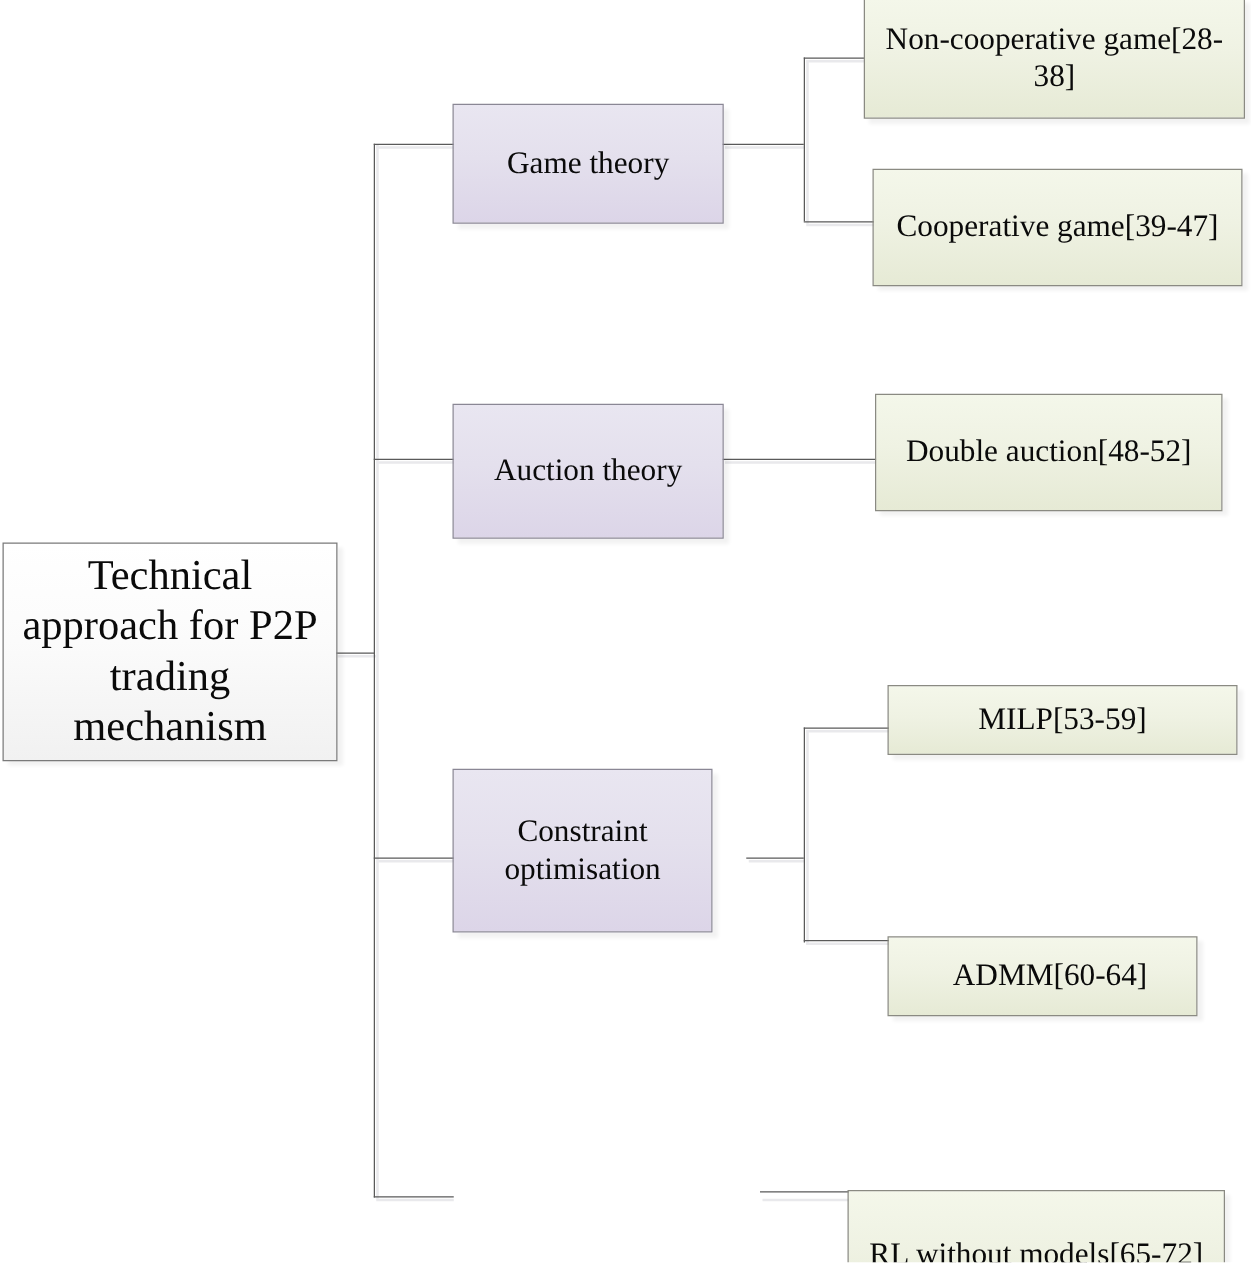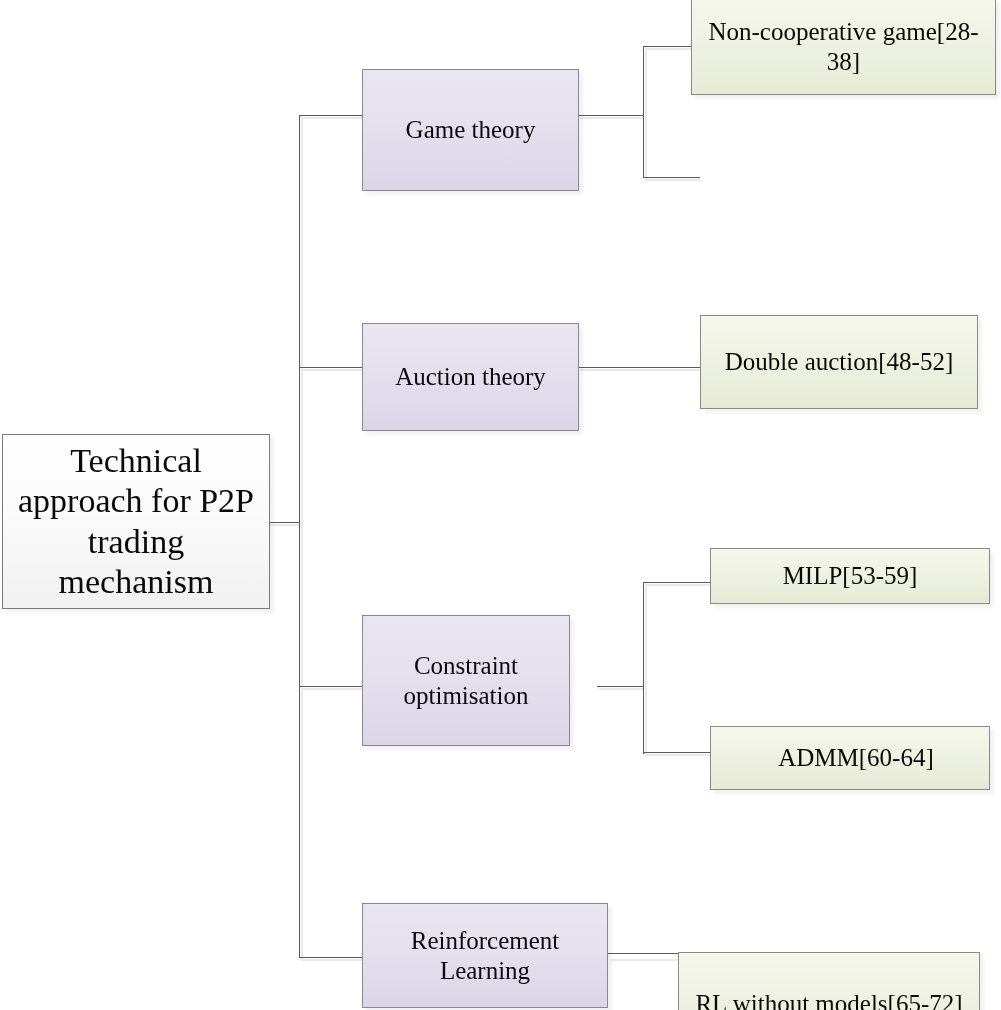--- a/index.html
+++ b/index.html
@@ -113,50 +113,50 @@
   <div class="conn-ghost h" style="left:645px; top:754px; width:67px;"></div>
   <div class="conn h" style="left:643px; top:752px; width:69px;"></div>
 
   <div class="conn-ghost h" style="left:610px; top:959px; width:69px;"></div>
   <div class="conn h" style="left:608px; top:953px; width:71px;"></div>
 
   <div class="node root" style="left:2px; top:434px; width:268px; height:175px;">
     <span class="txt">Technical approach for P2P trading mechanism</span>
   </div>
 
-  <div class="node mid" style="left:362px; top:69px; width:217px; height:122px;justify-content:center;">
+  <div class="node mid" style="left:362px; top:83px; width:217px; height:96px;justify-content:center;">
     <span class="txt">Game theory</span>
   </div>
 
   <div class="node leaf" style="left:691px; top:-2px; width:305px; height:97px;">
     <span class="txt">Non-cooperative game[28-38]</span>
   </div>
 
+  <div class="node leaf" style="left:698px; top:135px; width:296px; height:94px;">
+    <span class="txt">Cooperative game[39-47]</span>
+  </div>
 
   <div class="node mid" style="left:362px; top:323px; width:217px; height:108px;">
     <span class="txt">Auction theory</span>
   </div>
 
   <div class="node leaf" style="left:700px; top:315px; width:278px; height:94px;">
     <span class="txt">Double auction[48-52]</span>
   </div>
 
   <div class="node mid" style="left:362px; top:615px; width:208px; height:131px;">
     <span class="txt">Constraint optimisation</span>
   </div>
 
   <div class="node leaf" style="left:710px; top:548px; width:280px; height:56px;">
     <span class="txt">MILP[53-59]</span>
   </div>
 
-  <div class="node leaf" style="left:710px; top:726px; width:280px; height:64px;padding-left:20px;">
+  <div class="node leaf" style="left:710px; top:749px; width:248px; height:64px;padding-left:20px;">
     <span class="txt">ADMM[60-64]</span>
   </div>
 
-  <div class="node mid" style="left:362px; top:903px; width:246px; height:105px;">
-    <span class="txt">Reinforcement Learning</span>
-  </div>
 
   <div class="node leaf" style="left:678px; top:952px; width:302px; height:103px;">
     <span class="txt">RL without models[65-72]</span>
   </div>
 
 </div>
 
 </body></html>

